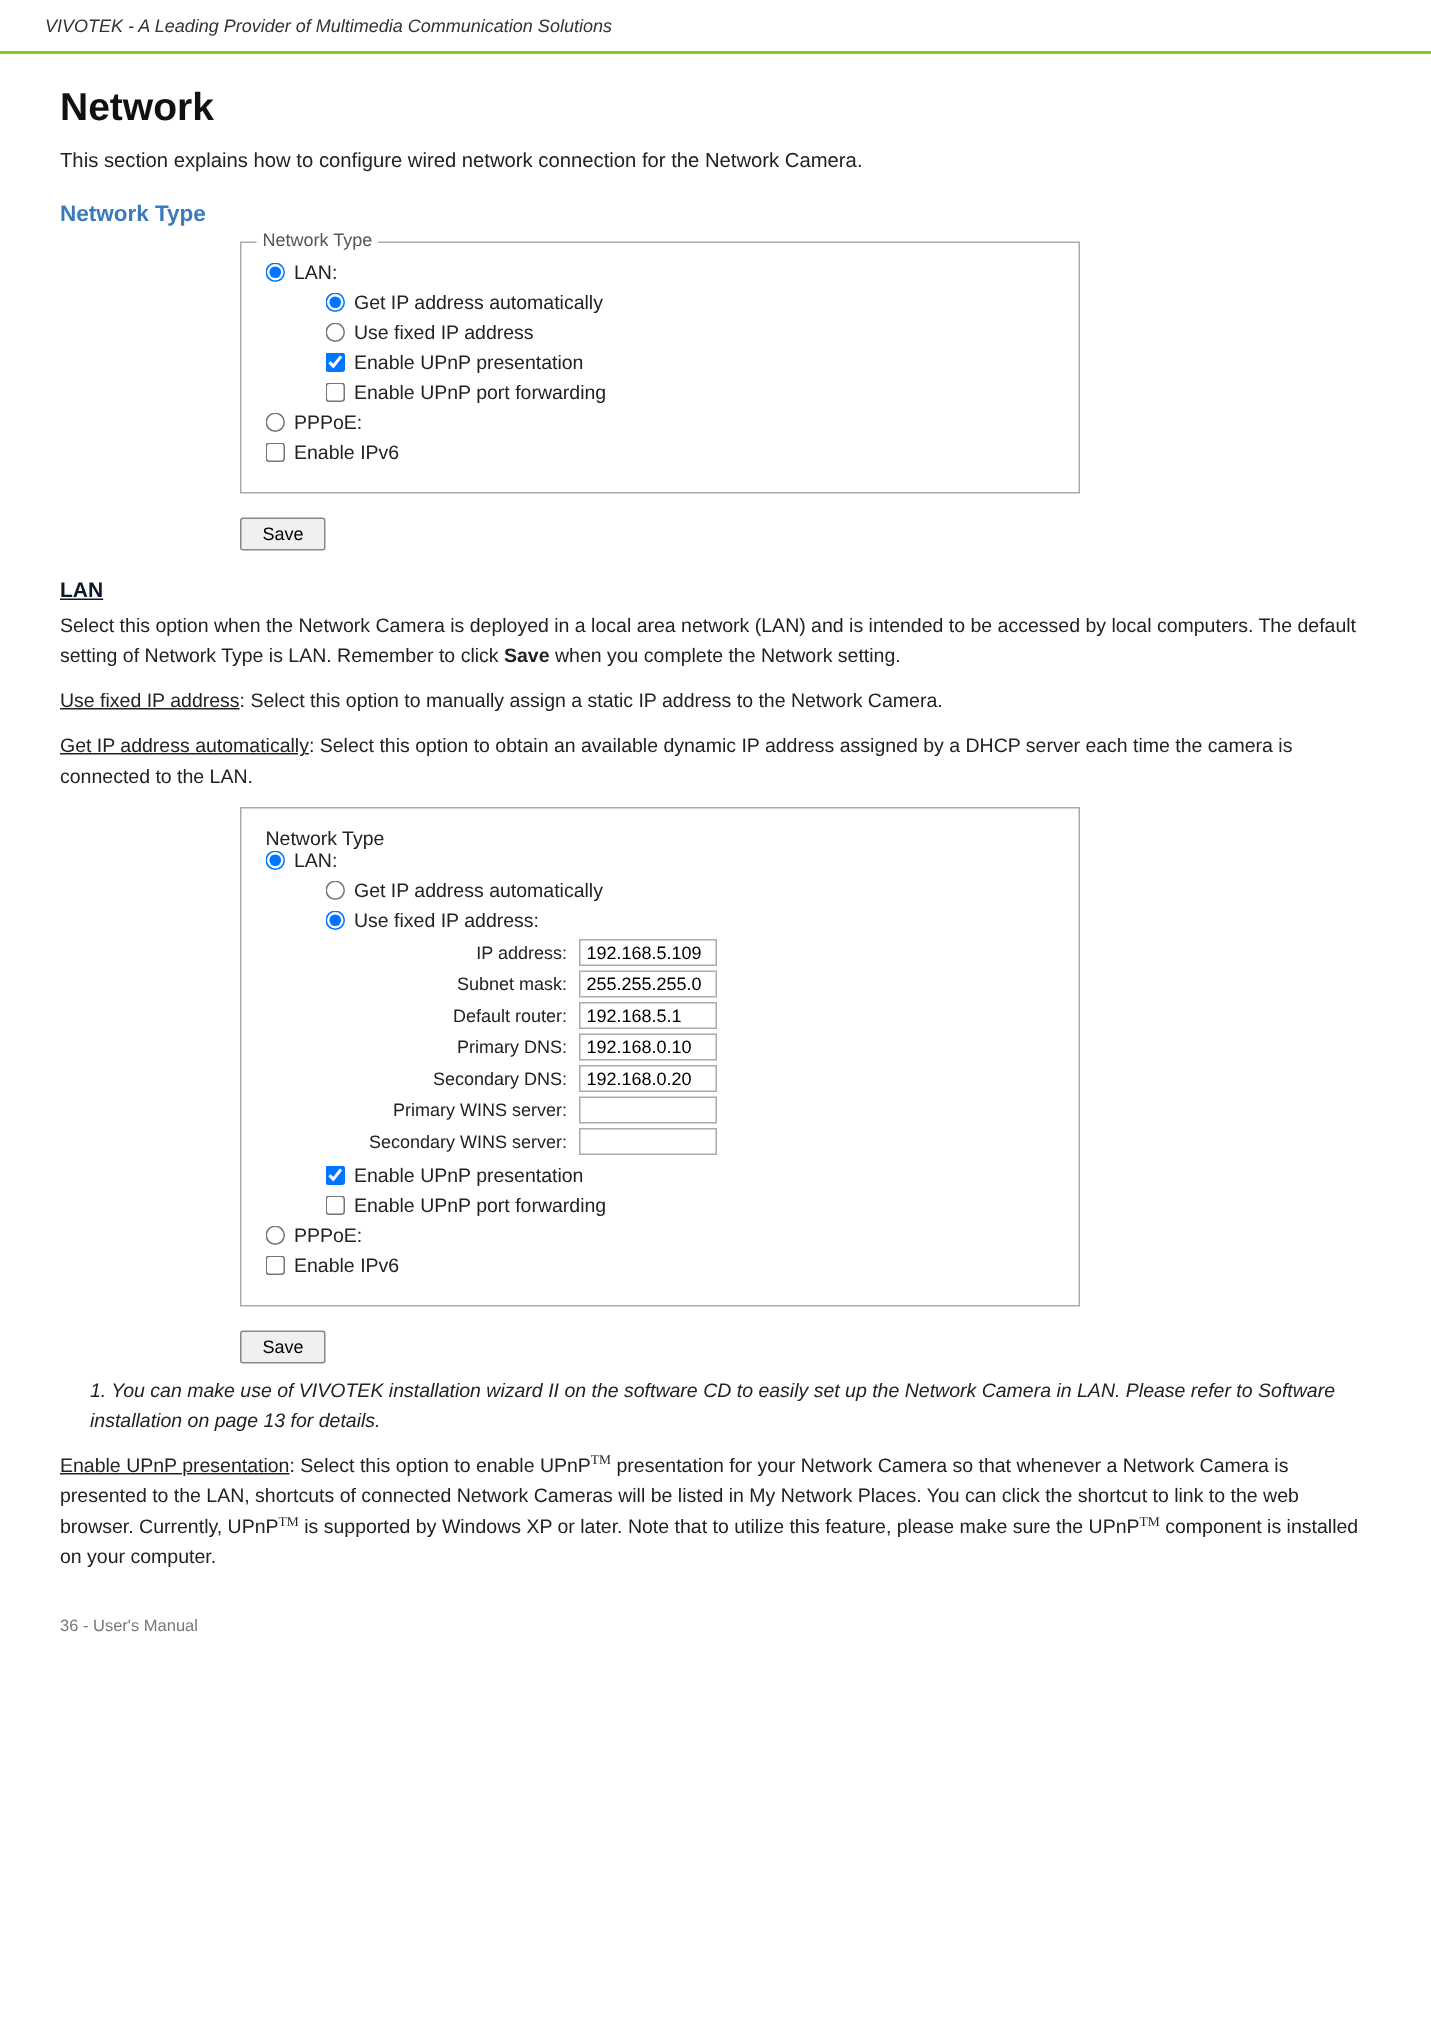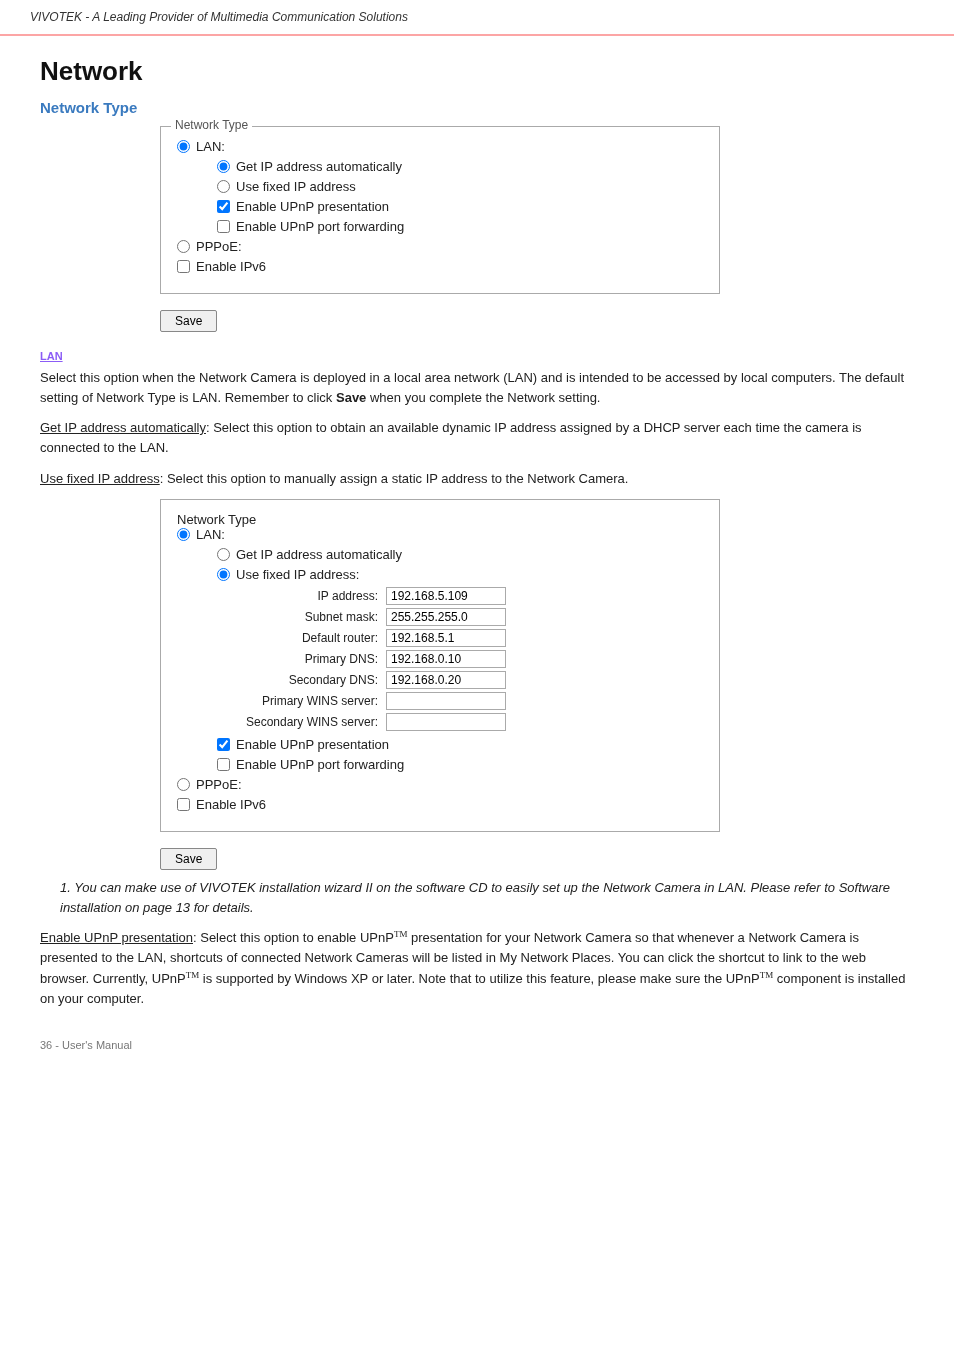--- a/index.html
+++ b/index.html
@@ -5,21 +5,21 @@
     * { margin: 0; padding: 0; box-sizing: border-box; }
     body {
       font-family: Arial, sans-serif;
       font-size: 13px;
       color: #222;
       background: #fff;
       width: 954px;
       min-height: 1350px;
     }
     .header-bar {
-      border-bottom: 2px solid #fca5a5;
+      border-bottom: 2px solid #84cc16;
       padding: 10px 30px;
       font-style: italic;
       font-size: 12px;
       color: #333;
     }
     .content {
       padding: 20px 44px 30px 40px;
     }
     h1.page-title {
       font-size: 26px;
@@ -70,23 +70,23 @@
       margin-top: 8px;
       margin-left: 120px;
       padding: 3px 14px;
       font-size: 12px;
       border: 1px solid #888;
       background: #f0f0f0;
       cursor: pointer;
       border-radius: 2px;
     }
     h3.sub-heading {
-      font-size: 11px;
+      font-size: 14px;
       font-weight: bold;
-      color: #8b5cf6;
+      color: #0f172a;
       margin-top: 18px;
       margin-bottom: 6px;
       text-decoration: underline;
     }
     .body-text {
       font-size: 13px;
       line-height: 1.55;
       margin-bottom: 10px;
       color: #222;
     }
@@ -112,21 +112,21 @@
       font-size: 12px;
       width: 140px;
       text-align: right;
       margin-right: 8px;
       color: #222;
     }
     .ip-input {
       border: 1px solid #aaa;
       font-size: 12px;
       padding: 1px 4px;
-      width: 120px;
+      width: 92px;
     }
     .list-items {
       margin-left: 20px;
       margin-top: 8px;
     }
     .list-item {
       font-size: 13px;
       line-height: 1.55;
       margin-bottom: 4px;
       font-style: italic;
@@ -148,20 +148,21 @@
 
 <div class="header-bar">
   <span>VIVOTEK - A Leading Provider of Multimedia Communication Solutions</span>
 </div>
 
 <div class="content">
   
   <h1 class="page-title">Network</h1>
 
   
+  <p class="intro-text">This section explains how to configure wired network connection for the Network Camera.</p>
 
   
   <h2 class="section-heading">Network Type</h2>
 
   
   <div class="network-type-box">
     <span class="box-legend">Network Type</span>
 
     <div class="radio-row">
       <input type="radio" name="net_type" checked="" style="">
@@ -205,26 +206,26 @@
   
   <h3 class="sub-heading">LAN</h3>
 
   
   <p class="body-text">
     Select this option when the Network Camera is deployed in a local area network (LAN) and is intended to be accessed by local computers. The default setting of Network Type is LAN. Remember to click <span class="bold">Save</span> when you complete the Network setting.
   </p>
 
   
   <p class="body-text">
+    <span class="underline">Use fixed IP address</span>: Select this option to manually assign a static IP address to the Network Camera.
+  </p>
+
+  
+  <p class="body-text">
     <span class="underline">Get IP address automatically</span>: Select this option to obtain an available dynamic IP address assigned by a DHCP server each time the camera is connected to the LAN.
-  </p>
-
-  
-  <p class="body-text">
-    <span class="underline">Use fixed IP address</span>: Select this option to manually assign a static IP address to the Network Camera.
   </p>
 
   
   <div class="network-type-box2">
     <span class="box-legend">Network Type</span>
 
     
     <div class="radio-row">
       <input type="radio" name="net_type2" checked="" style="">
       <span>LAN:</span>

